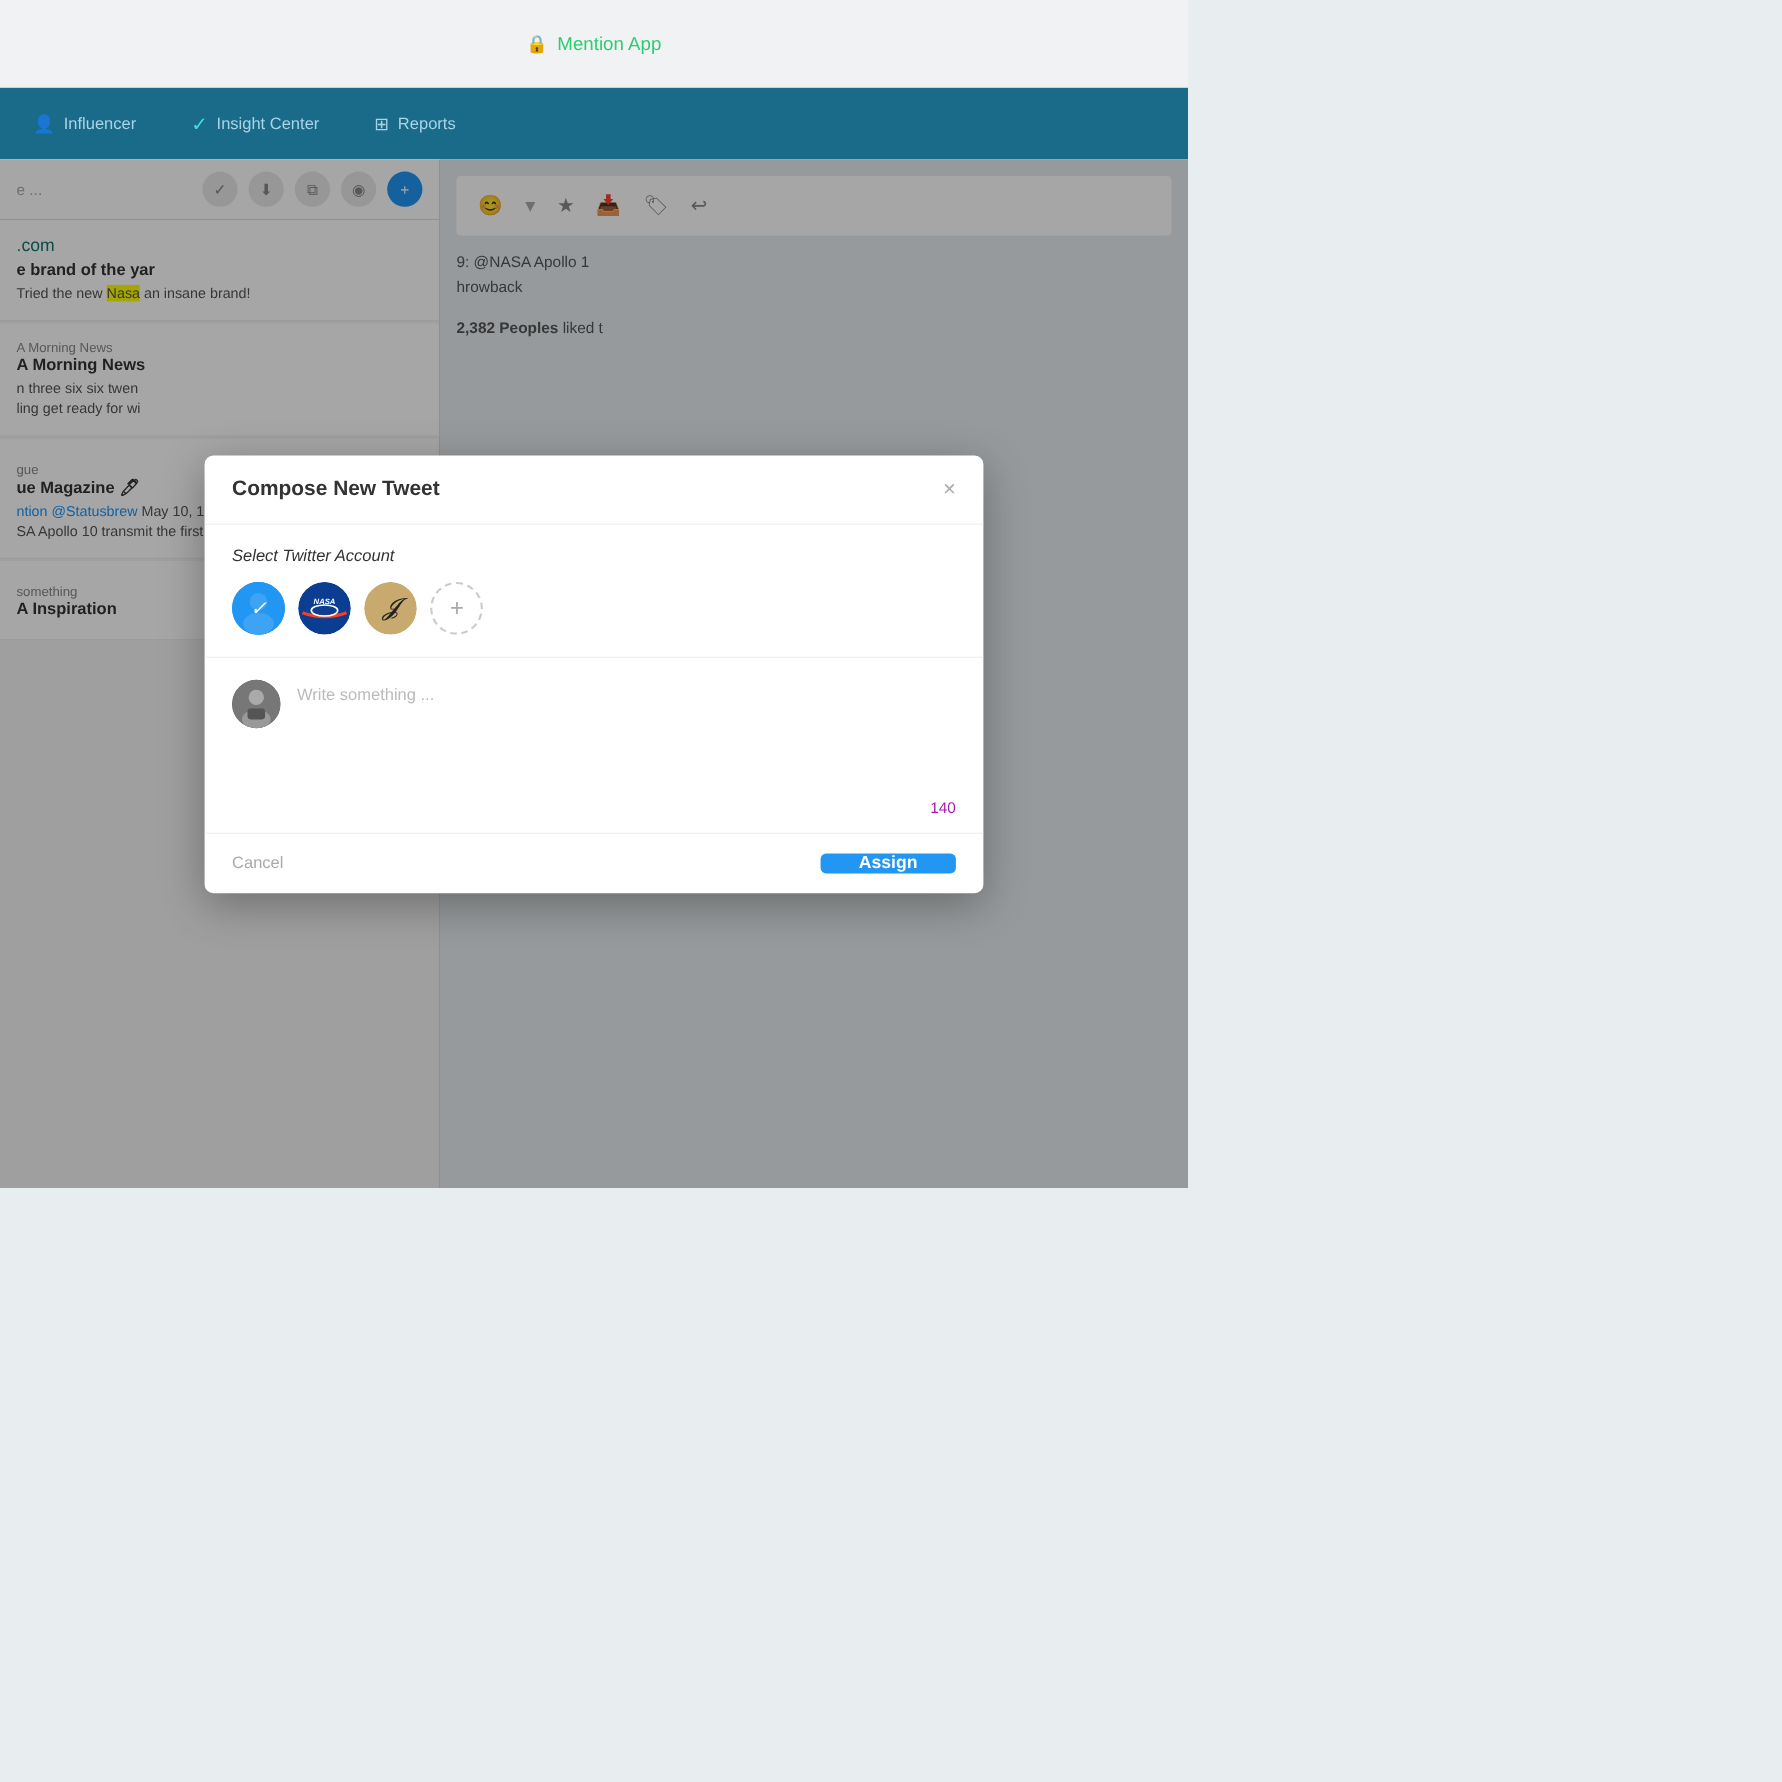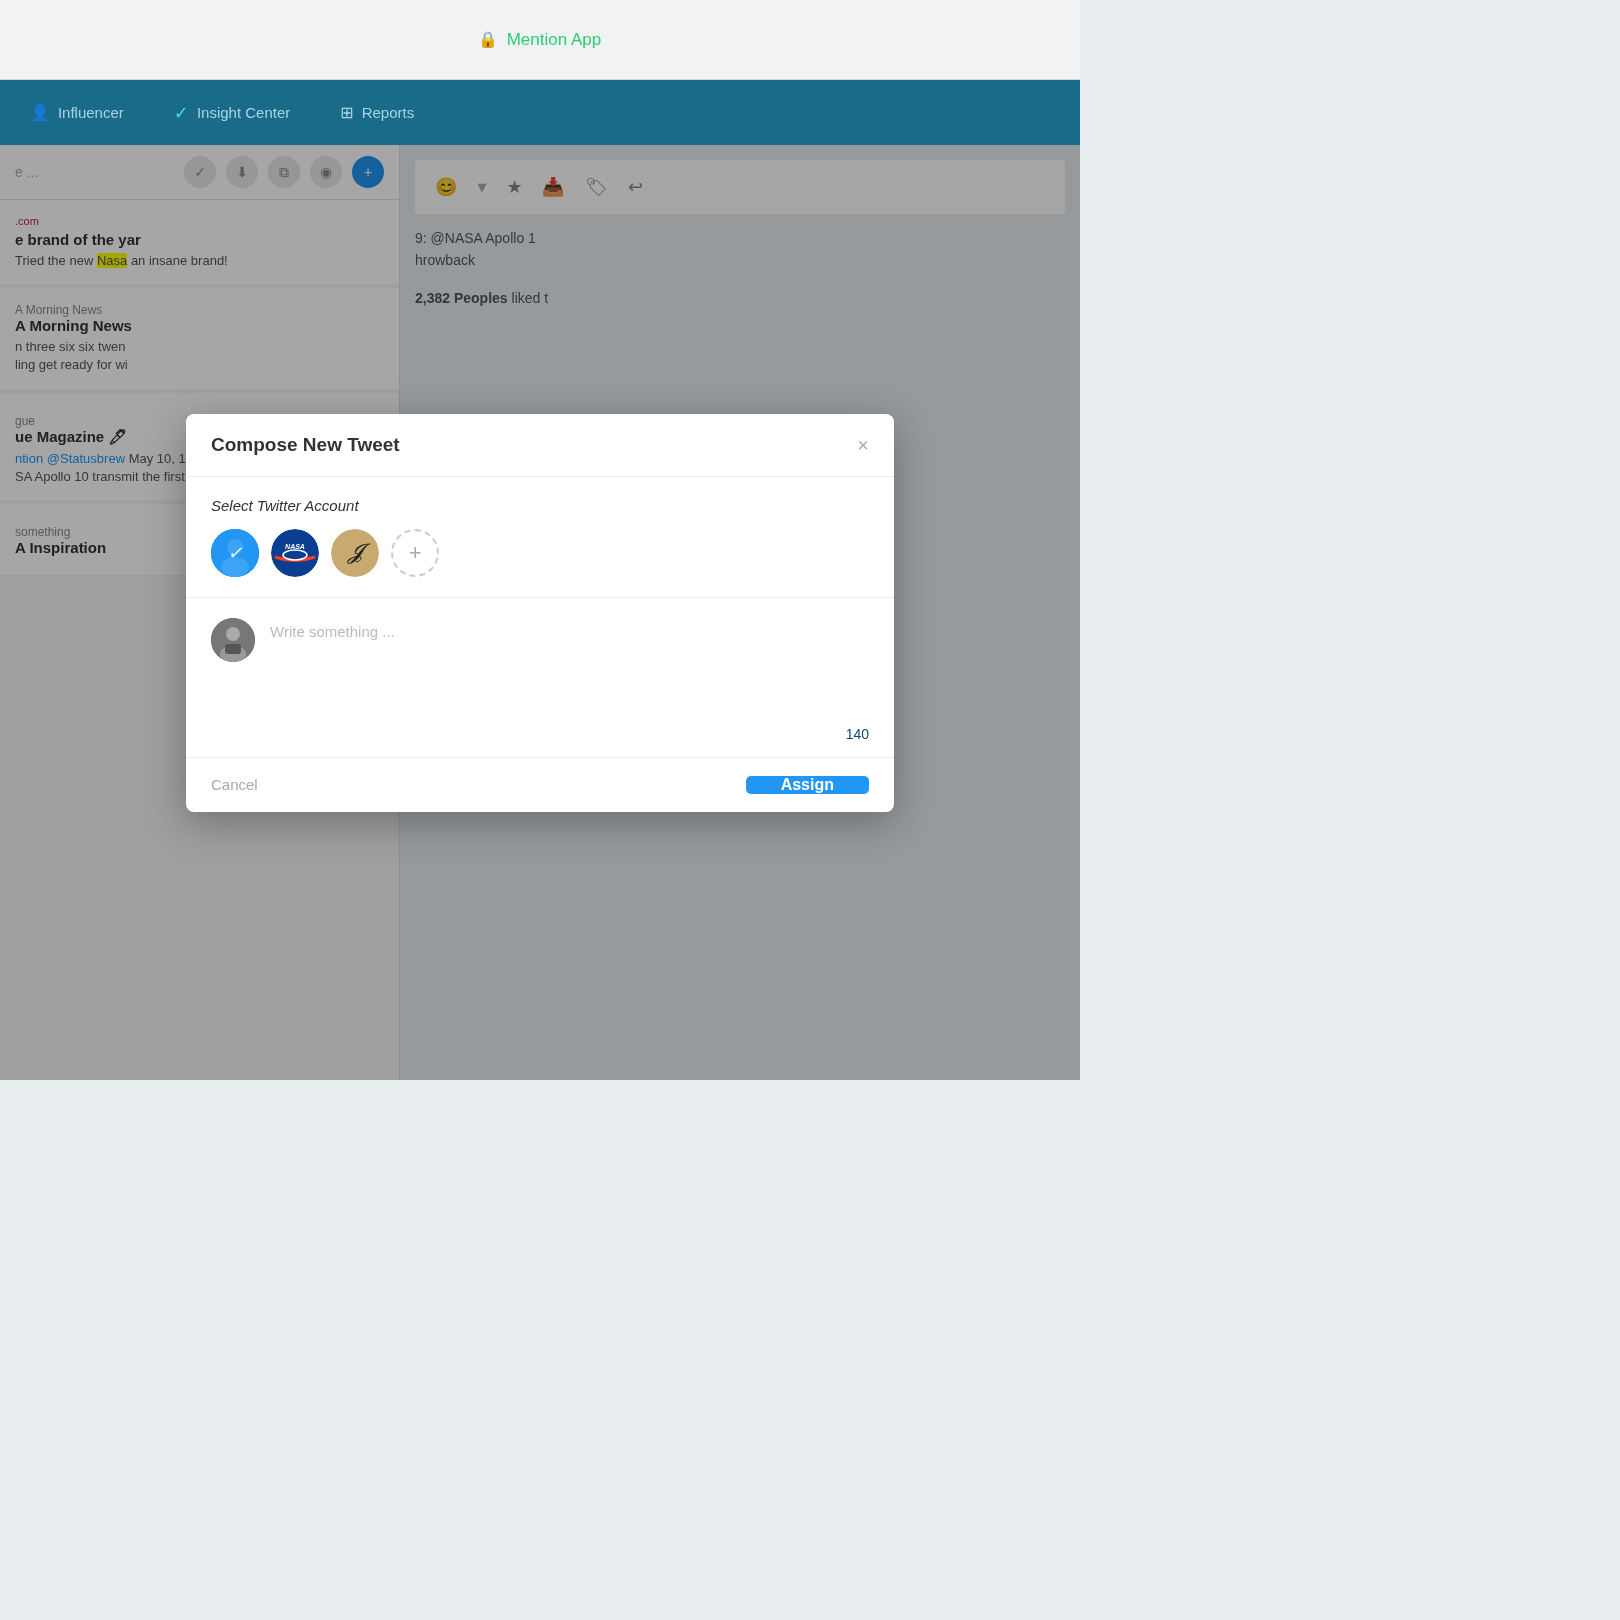--- a/index.html
+++ b/index.html
@@ -100,21 +100,21 @@
       color: white;
     }
 
     
     .feed-item {
       padding: 15px;
       border-bottom: 1px solid #eee;
       background: #fff;
       margin-bottom: 2px;
     }
-    .feed-domain { color: #be185d; font-size: 11px; margin-bottom: 4px; }
+    .feed-domain { color: #0f766e; font-size: 16px; margin-bottom: 4px; }
     .feed-title { font-size: 15px; font-weight: 600; color: #333; margin-bottom: 4px; }
     .feed-text { font-size: 13px; color: #555; line-height: 1.4; }
     .highlight { background: #ffff00; }
     .feed-meta { display: flex; justify-content: space-between; margin-top: 6px; }
     .feed-source { font-size: 12px; color: #888; }
     .feed-time { font-size: 12px; color: #aaa; }
     .link-blue { color: #2196F3; }
 
     
     .right-panel {
@@ -277,21 +277,21 @@
       resize: none;
       font-family: inherit;
       padding: 5px 0;
       background: transparent;
     }
     .compose-input::placeholder { color: #bbb; }
     .char-count {
       position: absolute;
       bottom: 15px;
       right: 25px;
-      color: #0c4a6e;
+      color: #a21caf;
       font-size: 14px;
       margin-top: 32px;
     }
 
     
     .modal-footer {
       display: flex;
       justify-content: space-between;
       padding: 18px 25px;
     }

